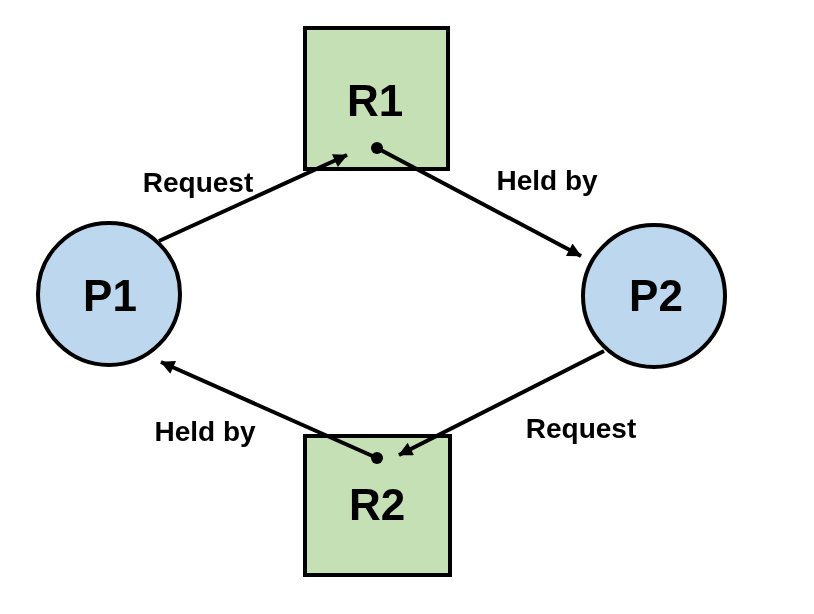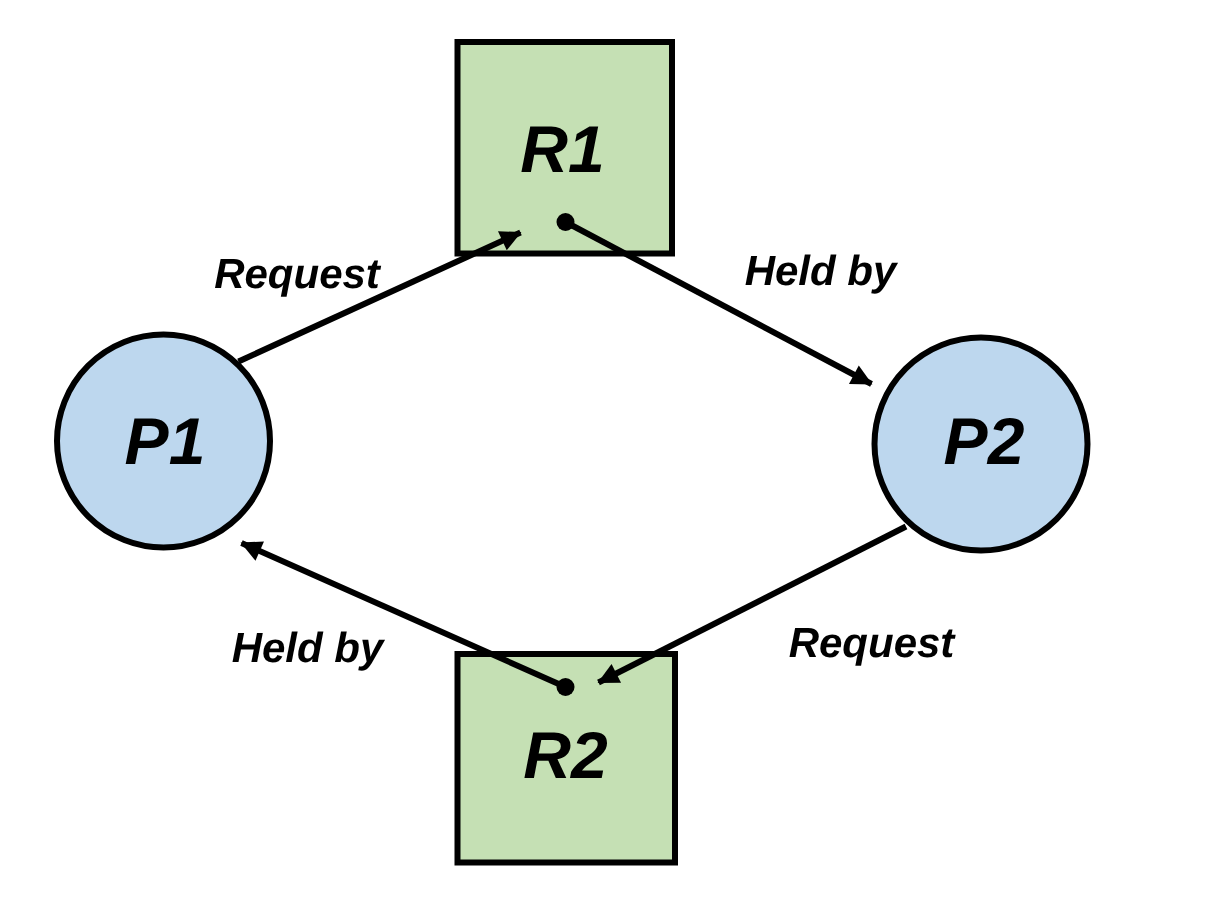--- a/index.html
+++ b/index.html
@@ -7,21 +7,20 @@
     padding: 0;
     background: #ffffff;
   }
   .stage {
     position: relative;
     width: 814px;
     height: 614px;
     background: #ffffff;
     overflow: hidden;
     font-family: "Liberation Sans", sans-serif;
-    font-style: italic;
   }
   svg { display: block; }
   .node-label {
     font-family: "Liberation Sans", sans-serif;
     font-weight: 700;
     font-size: 44px;
     text-anchor: middle;
     dominant-baseline: central;
   }
   .edge-label {

